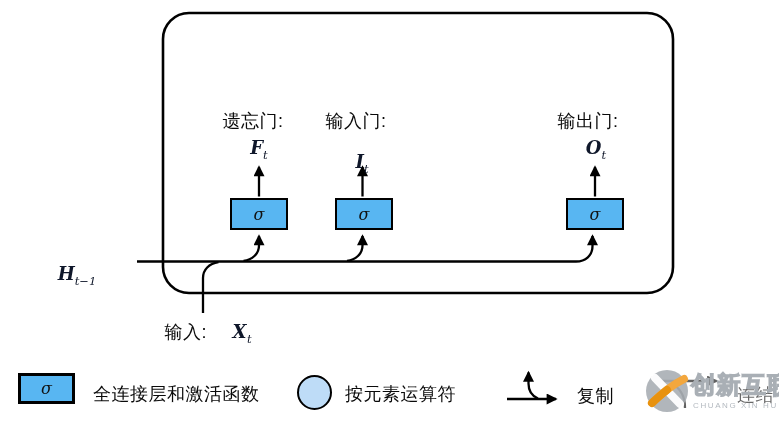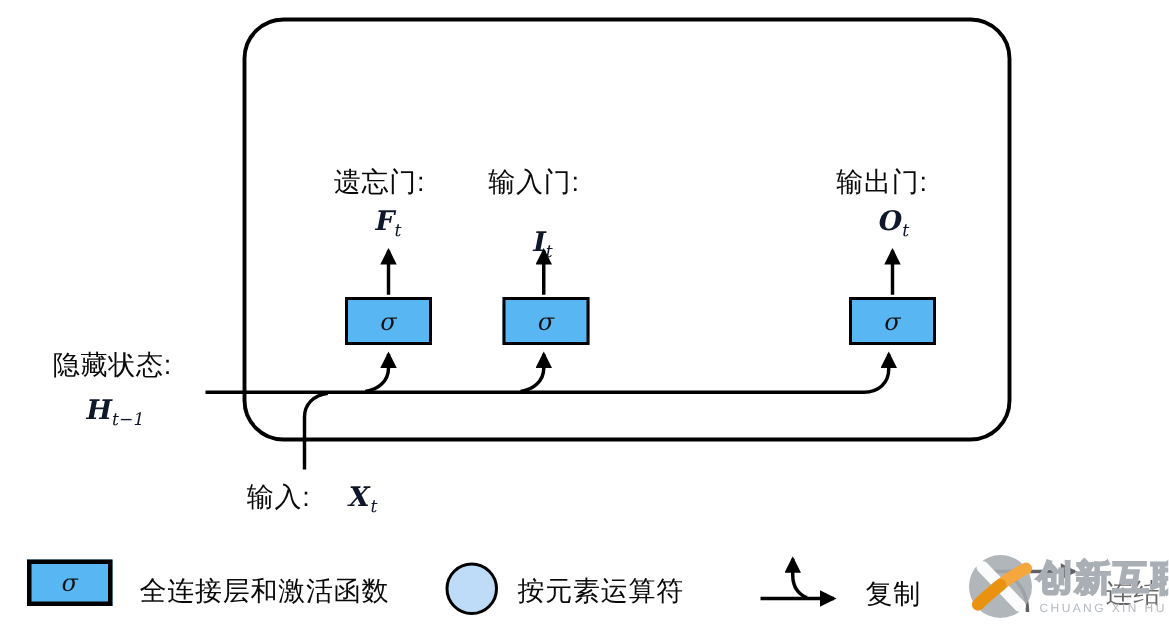--- a/index.html
+++ b/index.html
@@ -94,21 +94,20 @@
   <div class="cjk" style="left:306px; top:112px; width:100px;">输入门:</div>
   <div class="math" style="left:312px; top:138px; width:100px;margin-top:14px;">
     <span>I</span><sub>t</sub>
   </div>
 
   <div class="cjk" style="left:538px; top:112px; width:100px;">输出门:</div>
   <div class="math" style="left:546px; top:138px; width:100px;">
     <span>O</span><sub>t</sub>
   </div>
 
-  <div class="cjk" style="left:25px; top:234px; width:100px;">隐藏状态:</div>
   <div class="math" style="left:27px; top:264px; width:100px;">
     <span>H</span><sub>t−1</sub>
   </div>
 
   <div class="cjk" style="left:158px; top:322px; width:100px;">
     <span>输入:</span>
     <span class="math" style="position:static; margin-left:20px;"><span>X</span><sub>t</sub></span>
   </div>
 
   <div class="sigma-box" style="left:18px; top:373px; width:57px; height:31px; border-width:3px;">

